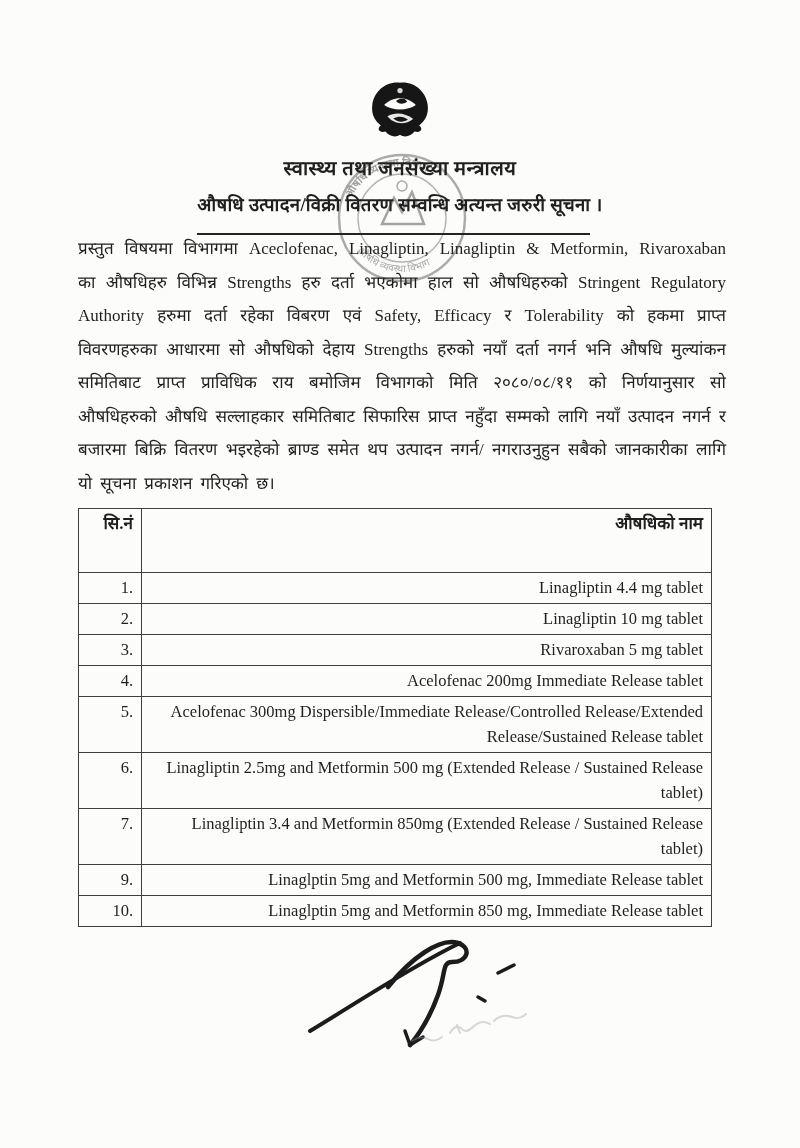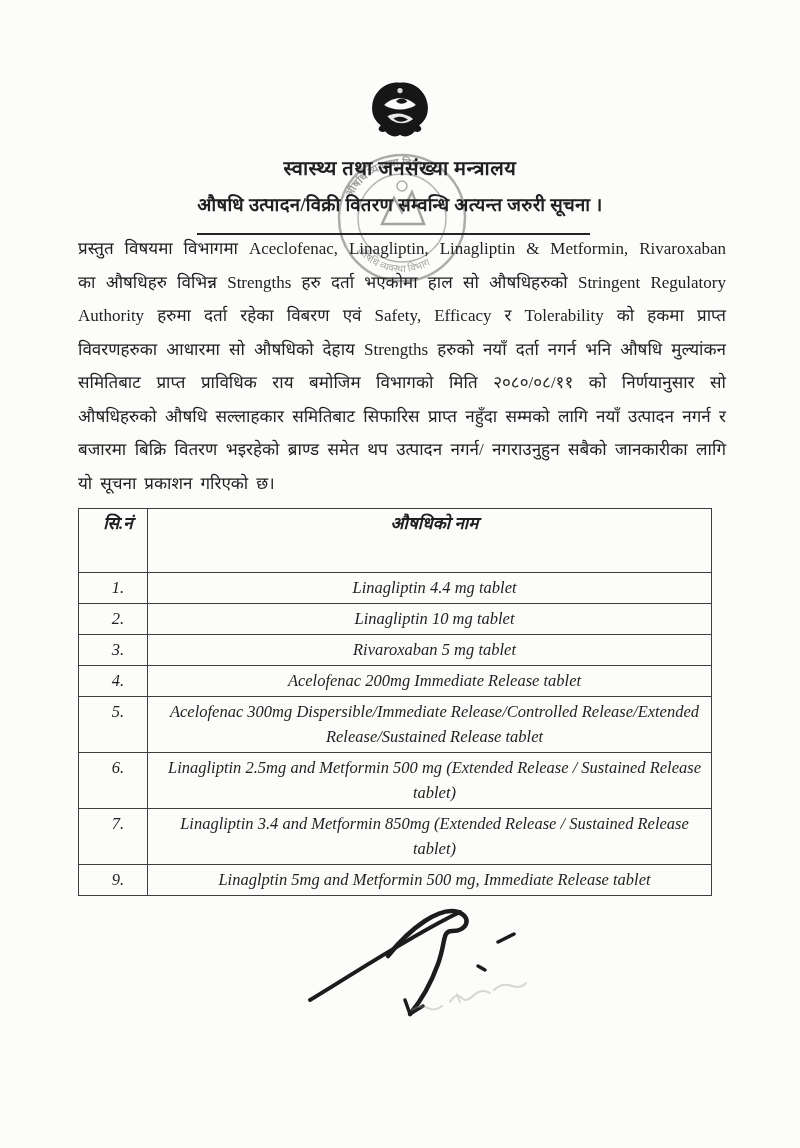--- a/index.html
+++ b/index.html
@@ -34,24 +34,23 @@
   }
   .schedule{margin:12px 0 0 78px;font-size:17px;font-weight:700;}
   
   table.drugs{
     margin:8px 0 0 78px;width:634px;
     border-collapse:collapse;
     font-size:16.5px;
   }
   table.drugs th,table.drugs td{
     border:1.6px solid #3e3e3e;
-    padding:2px 8px 3px 18px;
-    text-align:center;vertical-align:top;
+    padding:2px 8px 3px 12px;
+    text-align:right;vertical-align:top;
     line-height:25px;
-    font-style:italic;
   }
   table.drugs th{font-size:17px;font-weight:700;height:58px;}
   table.drugs th.sn,table.drugs td.sn{width:42px;}
   table.drugs td{height:22px;}
   
   .sigwrap{position:relative;margin:2px 0 0 292px;width:310px;height:132px;}
   .sigwrap svg{width:100%;height:100%;}
 </style>
 </head>
 <body>
@@ -138,20 +137,24 @@
     <tr>
       <td class="sn">7.</td>
       <td class="drugname">Linagliptin 3.4 and Metformin 850mg (Extended Release / Sustained Release tablet)</td>
     </tr>
 
     <tr>
       <td class="sn">9.</td>
       <td class="drugname">Linaglptin 5mg and Metformin 500 mg, Immediate Release tablet</td>
     </tr>
 
+    <tr>
+      <td class="sn">10.</td>
+      <td class="drugname">Linaglptin 5mg and Metformin 850 mg, Immediate Release tablet</td>
+    </tr>
   </tbody>
   </table>
 
   <div class="sigwrap">
     <svg viewBox="0 0 310 132" xmlns="http://www.w3.org/2000/svg" fill="none" stroke="#1c1c1c" stroke-width="4" stroke-linecap="round">
       <path d="M18,102 C55,80 118,38 168,14"></path>
       <path d="M96,58 C118,30 148,8 166,14 C180,19 176,33 160,33 C150,33 154,44 146,66 C138,88 128,104 118,116" stroke-width="4.5"></path>
       <path d="M118,116 l-5,-14" stroke-width="3.5"></path>
       <path d="M118,116 l13,-8" stroke-width="3.5"></path>
       <path d="M206,44 l16,-8" stroke-width="3.5"></path>

